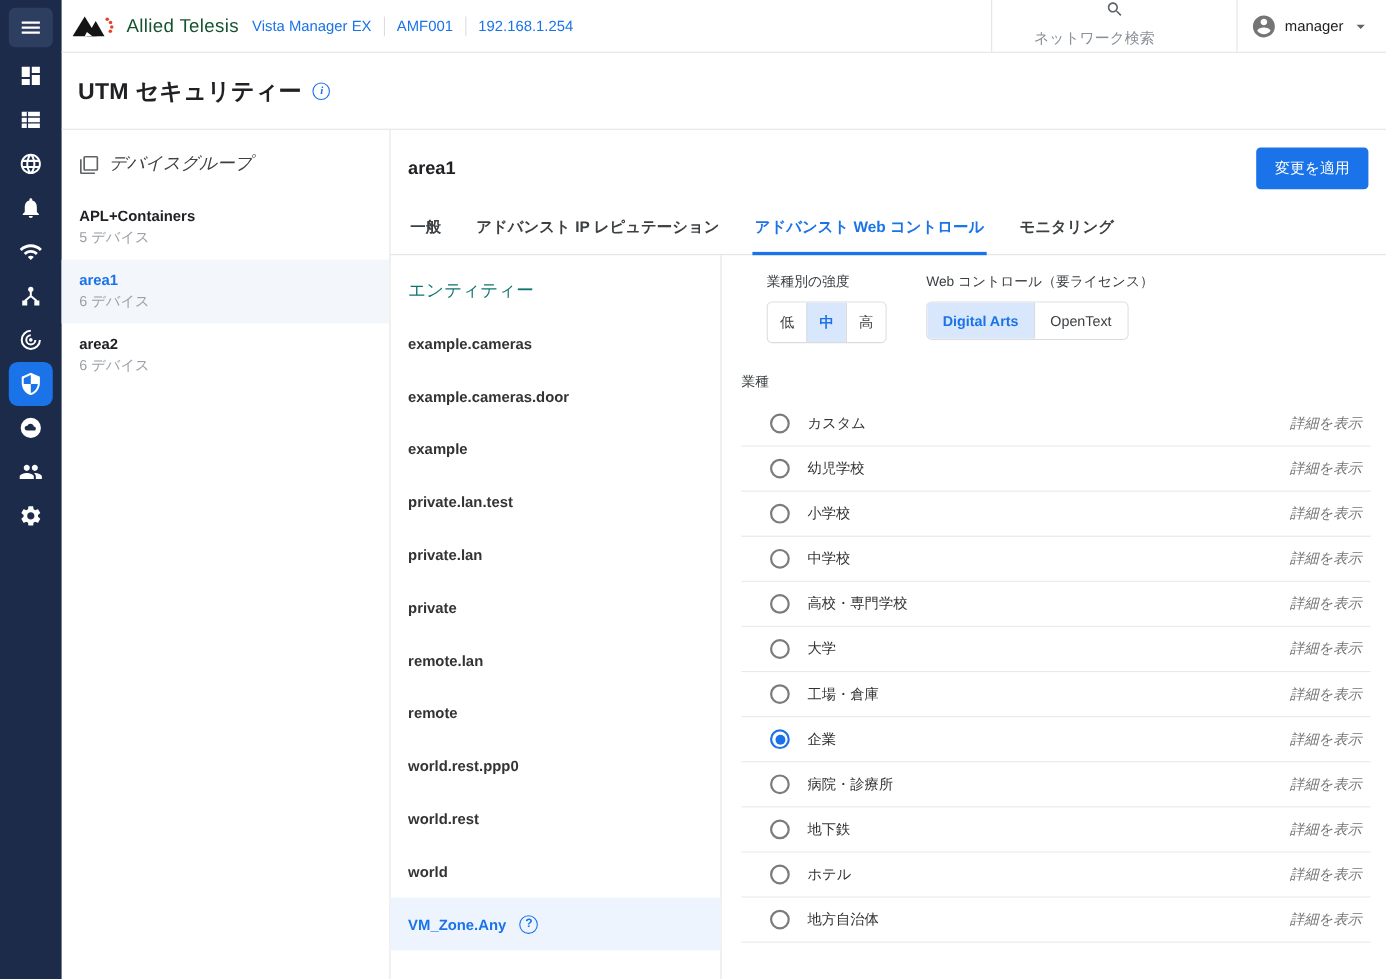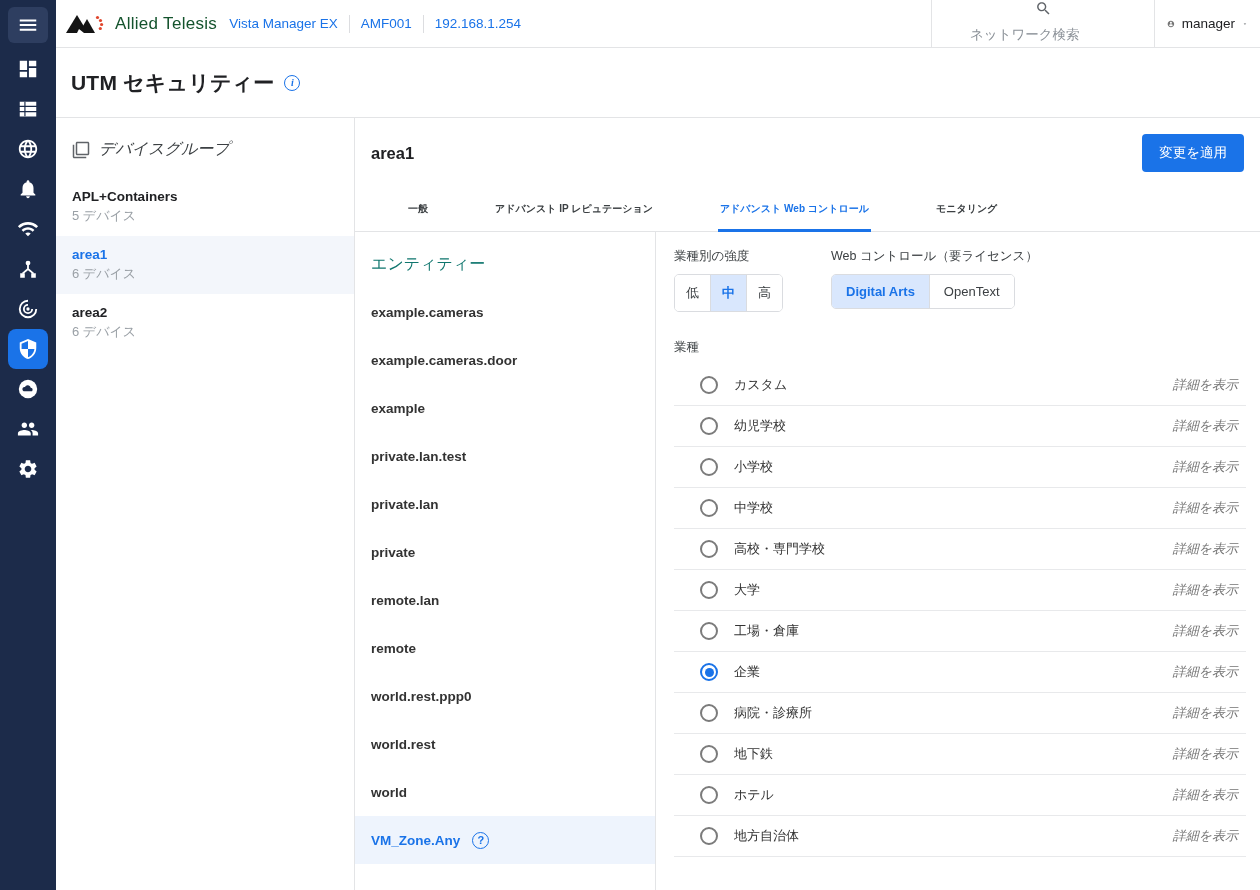--- a/index.html
+++ b/index.html
@@ -19,53 +19,53 @@
   .shell { flex:1; display:flex; flex-direction:column; min-width:0; }
   .topbar { height:48px; min-height:48px; border-bottom:1px solid #e3e4e6; display:flex; align-items:stretch; }
   .brand { display:flex; align-items:center; padding:0 12px 0 10px; }
   .logo-text { font-size:17px; color:#14532d; margin-left:7px; letter-spacing:.3px; white-space:nowrap; }
   .crumbs { display:flex; align-items:center; }
   .crumb { color:#1a73e8; font-size:13.5px; font-weight:500; white-space:nowrap; cursor:pointer; }
   .crumb-sep { width:1px; height:18px; background:#dcdde0; margin:0 11px; }
   .search-box { margin-left:auto; width:223px; border-left:1px solid #e3e4e6; display:flex; align-items:center; padding:0 14px; gap:9px;flex-direction:column; }
   .search-box input { border:none; outline:none; font-size:13.5px; width:150px; color:#333; font-family:inherit; }
   .search-box input::placeholder { color:#8a9097; }
-  .user-box { width:106px; border-left:1px solid #e3e4e6; display:flex; align-items:center; padding:0 12px; gap:7px; cursor:pointer; }
+  .user-box { width:136px; border-left:1px solid #e3e4e6; display:flex; align-items:center; padding:0 12px; gap:7px; cursor:pointer; }
   .user-name { font-size:13.5px; color:#202124; }
   
   .pagebar { height:70px; min-height:70px; border-bottom:1px solid #e3e4e6; display:flex; align-items:center; padding-left:15px; gap:10px; }
   .page-title { font-size:21px; font-weight:700; color:#202124; margin:0; letter-spacing:.2px; }
   .info-badge { width:16px; height:16px; border-radius:50%; border:1.5px solid #1a73e8; color:#1a73e8; font-size:10px; font-weight:700; display:flex; align-items:center; justify-content:center; font-family:"Liberation Serif",serif; font-style:italic; cursor:pointer; }
   
   .content { flex:1; display:flex; min-height:0; }
   .groups { width:299px; min-width:299px; border-right:1px solid #e3e4e6; }
   .groups-header { display:flex; align-items:center; gap:9px; padding:21px 16px 18px; font-size:16px; color:#3c4043;font-style:italic; }
   .group-item { padding:11px 16px; cursor:pointer; }
   .g-name { font-size:13.5px; font-weight:700; color:#202124; }
   .g-count { font-size:13px; color:#9aa0a6; margin-top:3px; }
   .group-item.selected { background:#f3f6fb; }
   .group-item.selected .g-name { color:#1a73e8; }
   
   .main { flex:1; display:flex; flex-direction:column; min-width:0; }
   .main-head { height:60px; min-height:60px; display:flex; align-items:center; justify-content:space-between; padding:10px 16px 0; }
   .group-title { font-size:16.5px; font-weight:700; color:#202124; margin:0; }
   .apply-btn { background:#1a73e8; color:#fff; border:none; border-radius:4px; font-size:13.5px; padding:10px 17px; cursor:pointer; font-family:inherit; }
   .tabs { display:flex; gap:28px; padding:0 16px; border-bottom:1px solid #e3e4e6; height:54px; min-height:54px; align-items:flex-end; }
-  .tab { font-size:10px; font-weight:700; color:#3c4043; padding:14px 2px 13px; border-bottom:3px solid transparent; margin-bottom:-1px; cursor:pointer; white-space:nowrap;margin-left:35px; }
+  .tab { font-size:14px; font-weight:700; color:#3c4043; padding:14px 2px 13px; border-bottom:3px solid transparent; margin-bottom:-1px; cursor:pointer; white-space:nowrap; }
   .tab.active { color:#1a73e8; border-bottom-color:#1a73e8; }
   .panes { flex:1; display:flex; min-height:0; }
   
   .entities { width:301px; min-width:301px; border-right:1px solid #e3e4e6; }
   .entities-title { padding:22px 16px 13px; font-size:16px; color:#0f766e; }
   .entity-item { height:48px; display:flex; align-items:center; padding:0 16px; font-size:13.5px; font-weight:600; color:#333; cursor:pointer; gap:12px; }
   .entity-item.selected { background:#eef4fd; color:#1a73e8; }
   .help-badge { width:17px; height:17px; border-radius:50%; border:1.5px solid #1a73e8; color:#1a73e8; font-size:11px; font-weight:700; display:flex; align-items:center; justify-content:center; }
   
   .settings { flex:1; padding:16px 14px 0 18px; min-width:0; }
-  .controls-row { display:flex; gap:48px; }
+  .controls-row { display:flex; gap:36px;margin-left:23px; }
   .control-label { font-size:12.5px; color:#3c4043; margin-bottom:9px; white-space:nowrap; }
   .seg-group { display:inline-flex; border:1px solid #dadce0; border-radius:5px; overflow:hidden; }
   .seg { padding:9px 11px; font-size:13px; background:#fff; border:none; border-left:1px solid #dadce0; color:#3c4043; cursor:pointer; font-family:inherit; white-space:nowrap; }
   .seg:first-child { border-left:none; }
   .seg.selected { background:#d9e7fd; color:#1a73e8; font-weight:700; }
   .industry-label { font-size:12.5px; color:#3c4043; margin:27px 0 9px; }
   .industry-row { display:flex; align-items:center; height:41px; border-bottom:1px solid #e8e9eb; padding:0 8px 0 26px; }
   .radio { width:18px; height:18px; min-width:18px; border:2px solid #7b7b7b; border-radius:50%; position:relative; cursor:pointer; }
   .radio.checked { border-color:#1a73e8; }
   .radio.checked::after { content:''; position:absolute; inset:2.5px; background:#1a73e8; border-radius:50%; }

